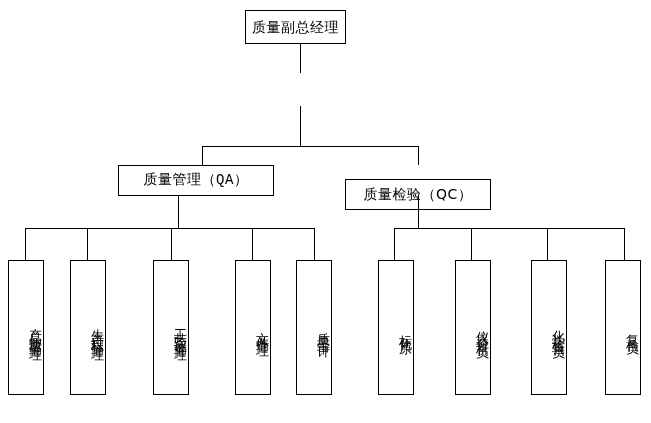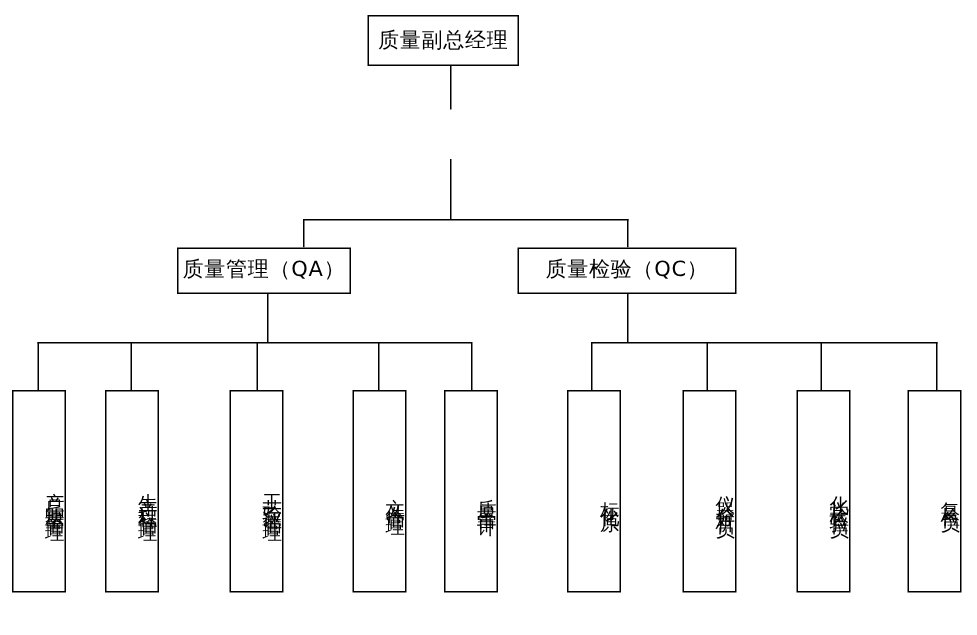--- a/index.html
+++ b/index.html
@@ -70,23 +70,23 @@
   <div class="node h" style="left:245px; top:10px; width:101px; height:34px;">质量副总经理</div>
 
   <div class="vline" style="left:300px; top:44px; height:29px;"></div>
 
 
   <div class="vline" style="left:300px; top:106px; height:40px;"></div>
   <div class="hline" style="left:202px; top:146px; width:217px;"></div>
   <div class="vline" style="left:202px; top:146px; height:19px;"></div>
   <div class="vline" style="left:418px; top:146px; height:19px;"></div>
 
-  <div class="node h" style="left:118px; top:165px; width:116px; height:31px;">质量管理（QA）</div>
+  <div class="node h" style="left:118px; top:165px; width:156px; height:31px;font-family:Liberation Mono, monospace;">质量管理（QA）</div>
 
-  <div class="node h" style="left:345px; top:165px; width:146px; height:31px;">质量检验（QC）</div>
+  <div class="node h" style="left:345px; top:179px; width:146px; height:31px;">质量检验（QC）</div>
 
   <div class="vline" style="left:178px; top:196px; height:32px;"></div>
   <div class="vline" style="left:418px; top:196px; height:32px;"></div>
 
   <div class="hline" style="left:25px; top:228px; width:289px;"></div>
   <div class="vline" style="left:25px;  top:228px; height:32px;"></div>
   <div class="vline" style="left:87px;  top:228px; height:32px;"></div>
   <div class="vline" style="left:171px; top:228px; height:32px;"></div>
   <div class="vline" style="left:252px; top:228px; height:32px;"></div>
   <div class="vline" style="left:314px; top:228px; height:32px;"></div>

